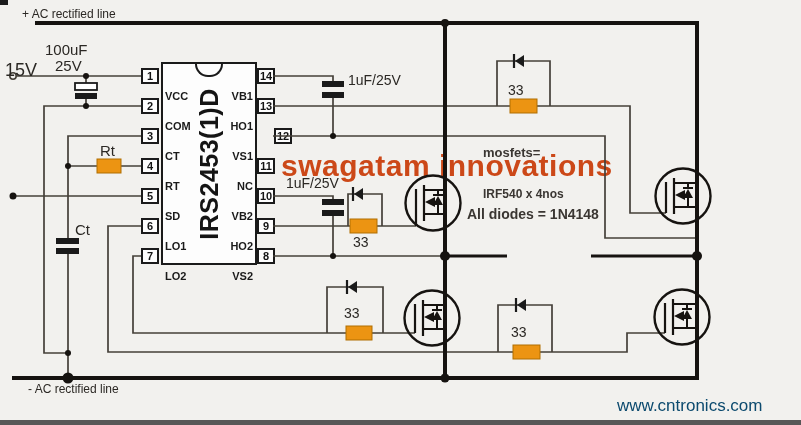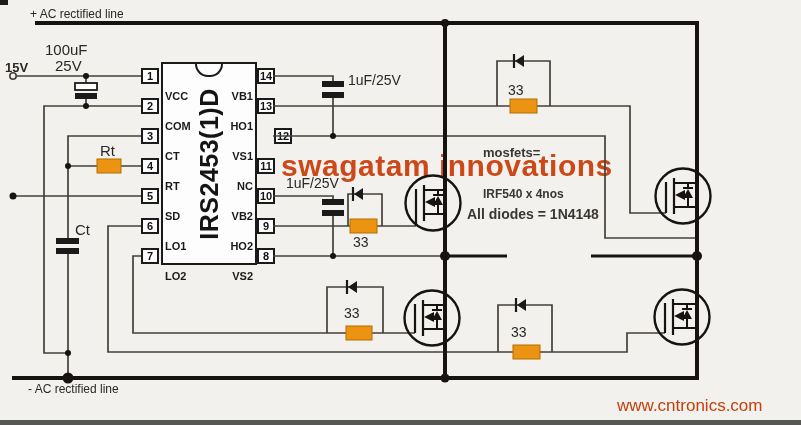--- a/index.html
+++ b/index.html
@@ -39,21 +39,21 @@
     position:absolute;left:507px;top:243px;width:84px;height:30px;
     box-sizing:border-box;border:2.5px solid #1a1a1a;background:#fdfdfd;
     display:flex;align-items:center;justify-content:center;
     font-size:20px;font-weight:600;letter-spacing:1px;color:#1a1a1a;z-index:1;
   }
   #watermark-author{
     position:absolute;left:281px;top:149px;font-size:30px;font-weight:bold;
     letter-spacing:.5px;color:#c93a06;opacity:.92;white-space:nowrap;z-index:3;
   }
   #watermark-site{
-    position:absolute;left:617px;top:396px;font-size:17px;color:#c2410c;
+    position:absolute;left:617px;top:396px;font-size:17px;color:#0c4a6e;
     white-space:nowrap;z-index:6;
   }
   #schematic-svg{position:absolute;left:0;top:0;z-index:4;}
   #bottom-bar{position:absolute;left:0;top:420px;width:801px;height:5px;background:#575757;z-index:7;}
   #corner-mark{position:absolute;left:0;top:0;width:8px;height:5px;background:#1c1c1c;z-index:7;}
 </style>
 </head>
 <body>
 
 <div id="stage">
@@ -211,23 +211,23 @@
       <circle cx="333" cy="136" r="3"></circle>
       <circle cx="333" cy="256" r="3"></circle>
       <circle cx="445" cy="23" r="4"></circle>
       <circle cx="445" cy="256" r="5"></circle>
       <circle cx="697" cy="256" r="5"></circle>
       <circle cx="445" cy="378" r="4.5"></circle>
       <circle cx="13" cy="76" r="3.2" fill="#f2f1ee" stroke="#454039" stroke-width="1.6"></circle>
     </g>
   </svg>
 
-  <div class="lbl" style="left:22px;top:8px;font-size:12px;margin-left:8px;">+ AC rectified line</div>
+  <div class="lbl" style="left:22px;top:8px;font-size:12px;">+ AC rectified line</div>
   <div class="lbl" style="left:28px;top:383px;font-size:12px;">- AC rectified line</div>
-  <div class="lbl" style="left:5px;top:61px;font-size:13px;font-weight:bold;">15V</div>
+  <div class="lbl" style="left:5px;top:61px;font-size:18px;">15V</div>
   <div class="lbl" style="left:45px;top:42px;font-size:15px;">100uF</div>
   <div class="lbl" style="left:55px;top:58px;font-size:15px;">25V</div>
   <div class="lbl" style="left:100px;top:143px;font-size:15px;">Rt</div>
   <div class="lbl" style="left:75px;top:222px;font-size:15px;">Ct</div>
   <div class="lbl" style="left:348px;top:73px;font-size:14px;">1uF/25V</div>
   <div class="lbl" style="left:286px;top:176px;font-size:14px;">1uF/25V</div>
   <div class="lbl" style="left:508px;top:83px;font-size:14px;">33</div>
   <div class="lbl" style="left:353px;top:235px;font-size:14px;">33</div>
   <div class="lbl" style="left:344px;top:306px;font-size:14px;">33</div>
   <div class="lbl" style="left:511px;top:325px;font-size:14px;">33</div>

